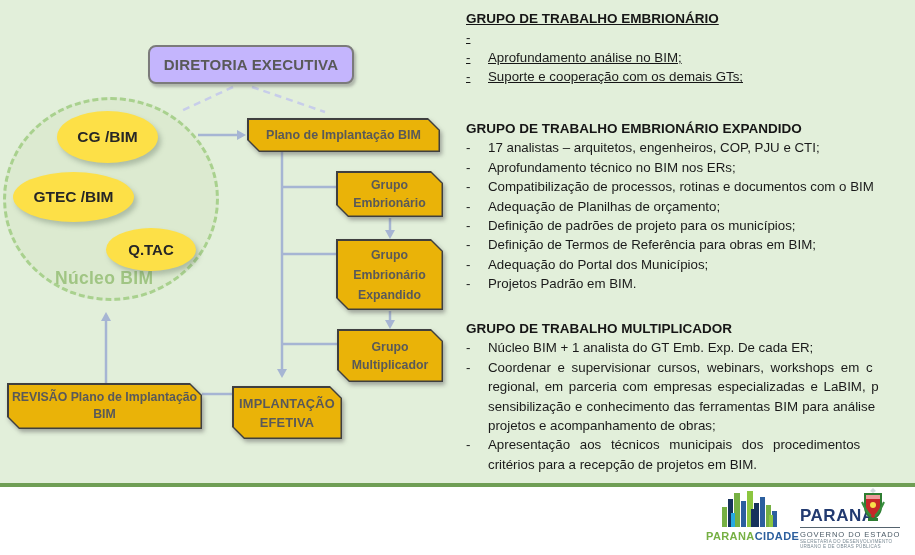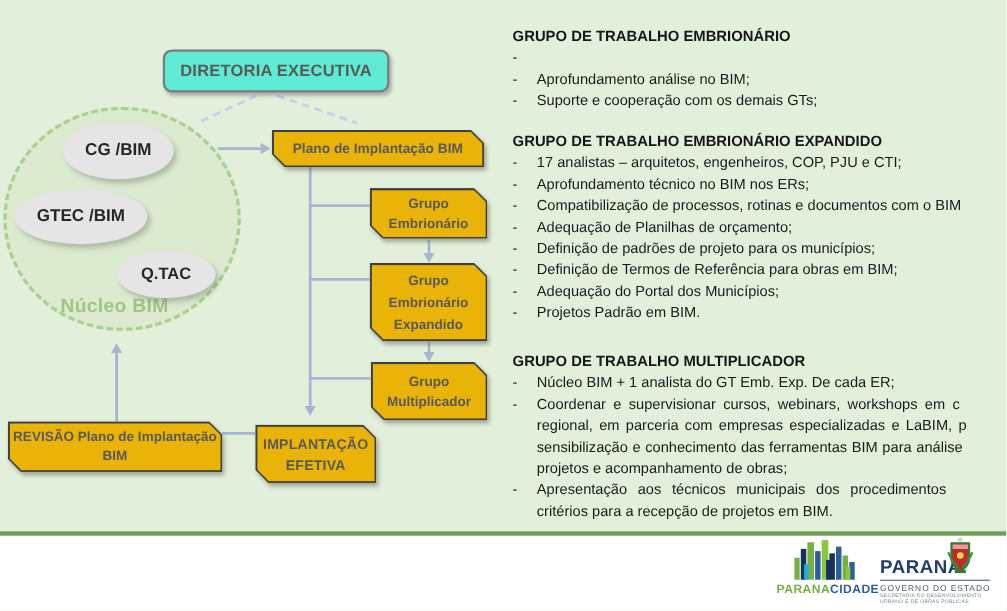--- a/index.html
+++ b/index.html
@@ -11,27 +11,27 @@
   
   .connectors{position:absolute;left:0;top:0;width:915px;height:555px;pointer-events:none;}
 
   
   .nucleo-circle{position:absolute;left:3px;top:97px;width:210px;height:198px;
      border:3px dashed #a9d18e;border-radius:50%;background:rgba(162,201,130,0.10);}
   .nucleo-label{position:absolute;left:55px;top:268px;font-size:17.5px;font-weight:700;
      color:#a0c583;letter-spacing:.3px;}
 
   
-  .diretoria{position:absolute;left:148px;top:45px;width:202px;height:35px;background:#5eead4;
+  .diretoria{position:absolute;left:148px;top:45px;width:202px;height:35px;background:#c4b5fd;
      border:2px solid #7b7b7b;border-radius:8px;display:flex;align-items:center;justify-content:center;
      font-size:15px;font-weight:700;color:#595959;letter-spacing:.2px;
      box-shadow:2px 3px 3px rgba(110,110,110,.45);}
 
   
-  .ell{position:absolute;border-radius:50%;background:#e5e5e5;display:flex;align-items:center;
+  .ell{position:absolute;border-radius:50%;background:#fde047;display:flex;align-items:center;
      justify-content:center;font-weight:700;color:#262626;
      box-shadow:3px 4px 5px rgba(90,110,90,.35);}
   .ell-cg{left:57px;top:111px;width:101px;height:52px;font-size:15.5px;}
   .ell-gtec{left:13px;top:172px;width:121px;height:50px;font-size:15.5px;}
   .ell-qtac{left:106px;top:228px;width:90px;height:43px;font-size:15px;}
 
   
   .snipbox{position:absolute;filter:drop-shadow(2px 3px 2px rgba(90,90,90,.5));}
   .snip-outer{width:100%;height:100%;background:#3f3f3f;
      clip-path:polygon(0 0,calc(100% - 12px) 0,100% 12px,100% 100%,12px 100%,0 calc(100% - 12px));}
@@ -47,21 +47,21 @@
   .b-exp .snip-inner{font-size:12.3px;line-height:20px;}
   .b-mult{left:337px;top:329px;width:106px;height:53px;}
   .b-mult .snip-inner{font-size:12.3px;line-height:18px;}
   .b-rev{left:7px;top:383px;width:195px;height:46px;text-decoration:underline;}
   .b-rev .snip-inner{font-size:12.3px;line-height:17px;}
   .b-impl{left:232px;top:386px;width:110px;height:53px;}
   .b-impl .snip-inner{font-size:12.8px;line-height:19px;letter-spacing:.2px;}
 
   
   .tblock{position:absolute;left:466px;color:#161616;}
-  .tb1{top:23px;} .tb2{top:119px;} .tb3{top:319px;}
+  .tb1{top:9px;text-decoration:underline;} .tb2{top:119px;} .tb3{top:319px;}
   .bhead{font-size:13.5px;font-weight:700;line-height:19.4px;white-space:nowrap;}
   .bline{display:flex;font-size:13.3px;line-height:19.4px;white-space:nowrap;color:#1a1a1a;}
   .dash{width:22px;flex:0 0 22px;}
 
   
   .pc-logo{position:absolute;left:706px;top:490px;width:86px;height:56px;}
   .pc-icon{position:absolute;left:16px;top:1px;}
   .pc-text{position:absolute;left:0px;top:40px;font-size:11px;font-weight:700;letter-spacing:.4px;white-space:nowrap;}
   .pc-green{color:#76b043;} .pc-blue{color:#2c5f9e;}
   .pr-logo{position:absolute;left:800px;top:488px;width:110px;height:62px;}

